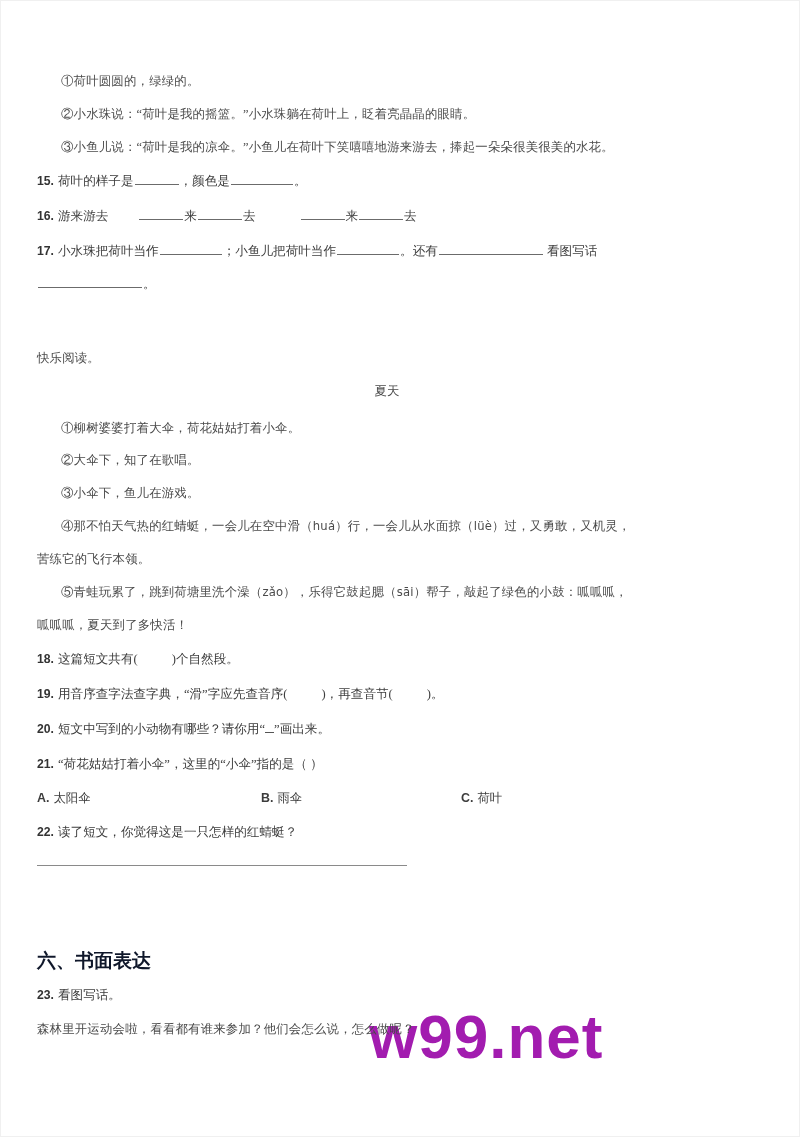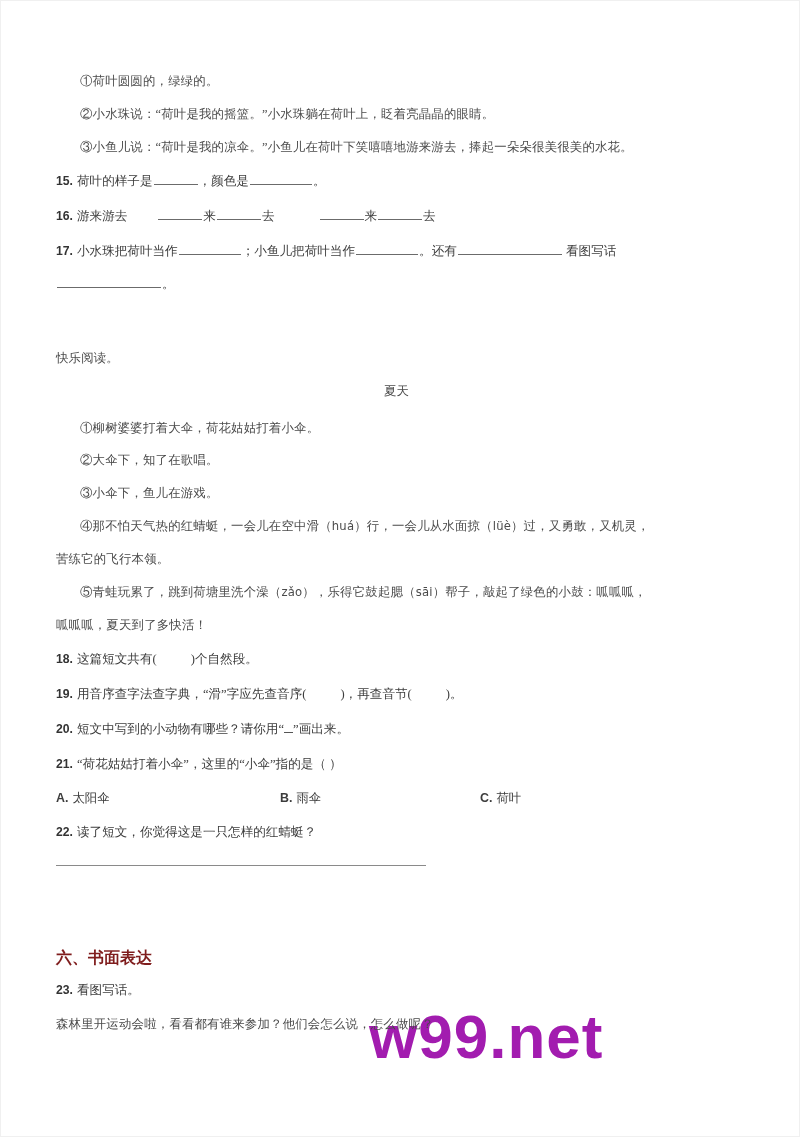--- a/index.html
+++ b/index.html
@@ -31,21 +31,21 @@
     letter-spacing: 1px;
     color: #a21caf;
     user-select: none;
     pointer-events: none;
     white-space: nowrap;
     z-index: 0;
   }
   .content {
     position: relative;
     z-index: 1;
-    padding: 72px 62px 0 55px;
+    padding: 72px 62px 0 36px;
   }
   
   .line {
     font-size: 12.4px;
     line-height: 1.45;
     margin: 0 0 15px 0;
     color: #4a4a4a;
     letter-spacing: 0.2px;
   }
   .passage-line {
@@ -64,22 +64,22 @@
   .q-num {
     font-family: "Liberation Sans", "DejaVu Sans", sans-serif;
     font-weight: bold;
     font-size: 12.2px;
     margin-right: 4px;
     color: #333;
   }
   .sec-head {
     font-family: "Liberation Sans", "DejaVu Sans", sans-serif;
     font-weight: bold;
-    font-size: 16px;
-    color: #7f1d1d;
+    font-size: 19px;
+    color: #0f172a;
     margin: 0 0 12px 0;
   }
   .center {
     text-align: center;
   }
   .title-line {
     font-size: 12.4px;
     margin: 0 0 20px 0;
     color: #4a4a4a;
   }

